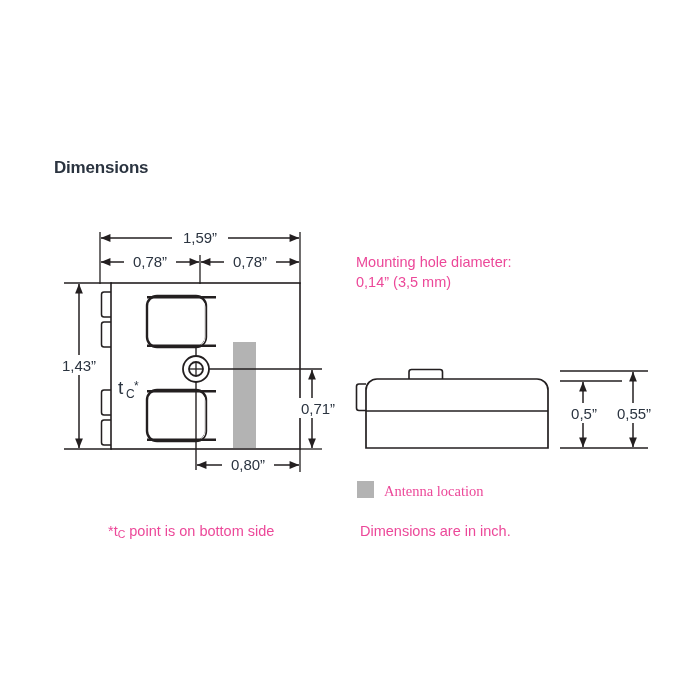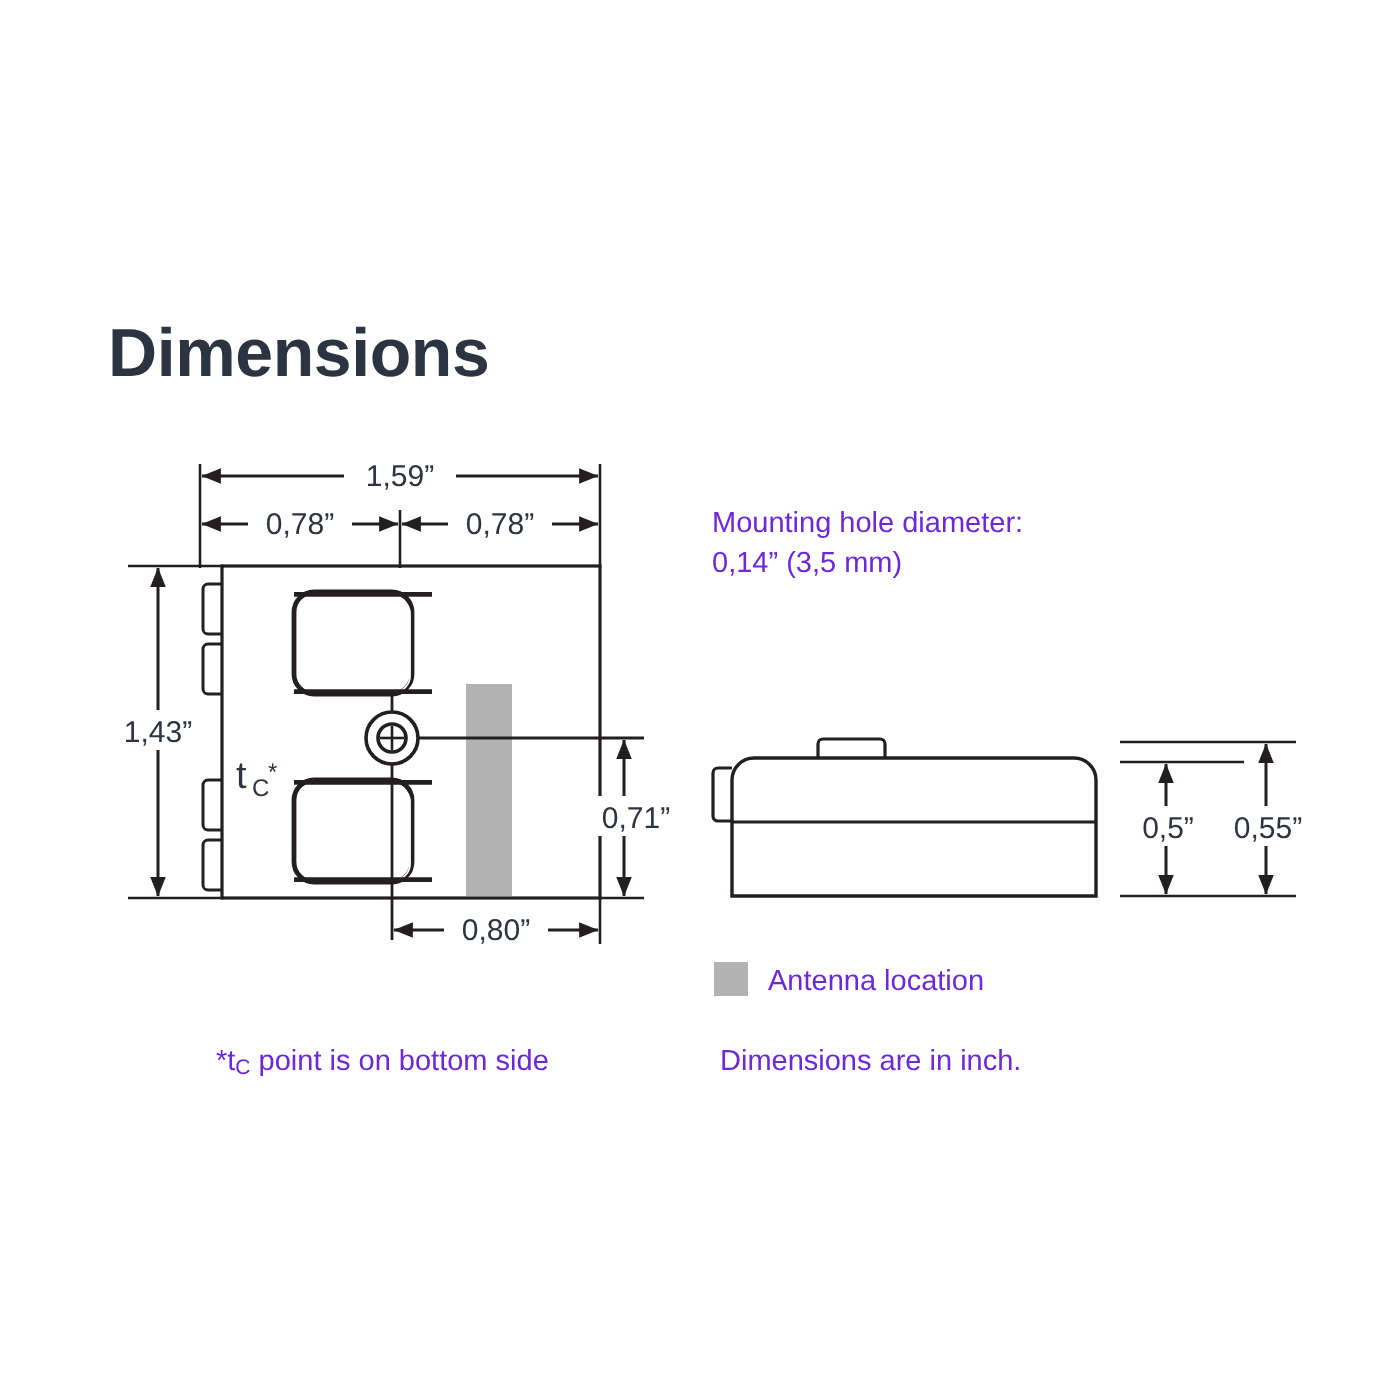--- a/index.html
+++ b/index.html
@@ -15,36 +15,36 @@
     position: relative;
     width: 700px;
     height: 700px;
     background: #ffffff;
     overflow: hidden;
   }
   #page-title {
     position: absolute;
     left: 54px;
     top: 158px;
-    font-size: 34px;
+    font-size: 17px;
     font-weight: bold;
     letter-spacing: -0.2px;
     color: #2b3440;
   }
   .note {
     position: absolute;
     font-size: 14.5px;
-    color: #6d28d9;
+    color: #ec4899;
     line-height: 20px;
     white-space: pre;
   }
   #note-mounting { left: 356px; top: 252px; }
   #note-inch     { left: 360px; top: 521px; }
   #note-tc       { left: 108px; top: 521px; }
-  #legend-label  { left: 384px; top: 481px; }
+  #legend-label  { left: 384px; top: 481px; font-family: Liberation Serif, serif; }
   #legend-swatch {
     position: absolute;
     left: 357px;
     top: 481px;
     width: 17px;
     height: 17px;
   }
   .sub { font-size: 10.5px; vertical-align: -2px; }
   svg { position: absolute; left: 0; top: 0; }
   .dimtext {

